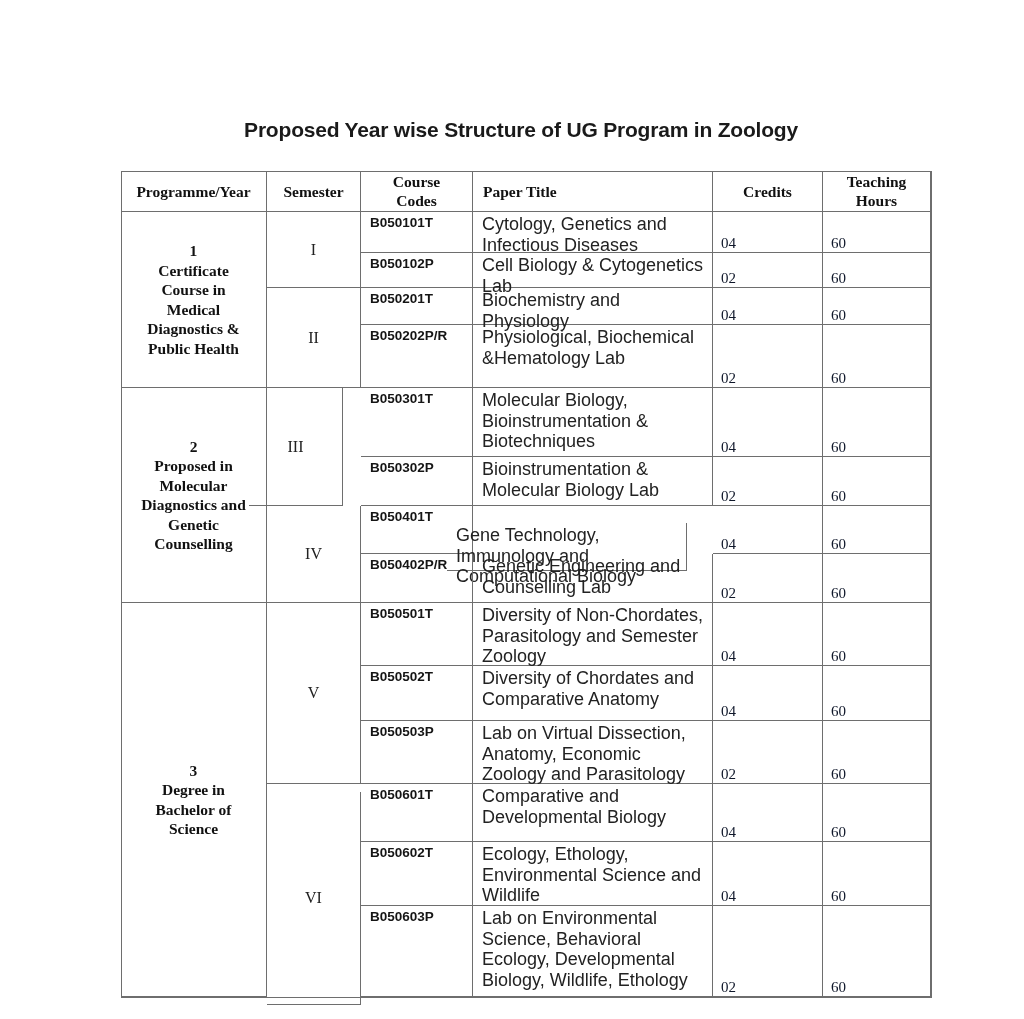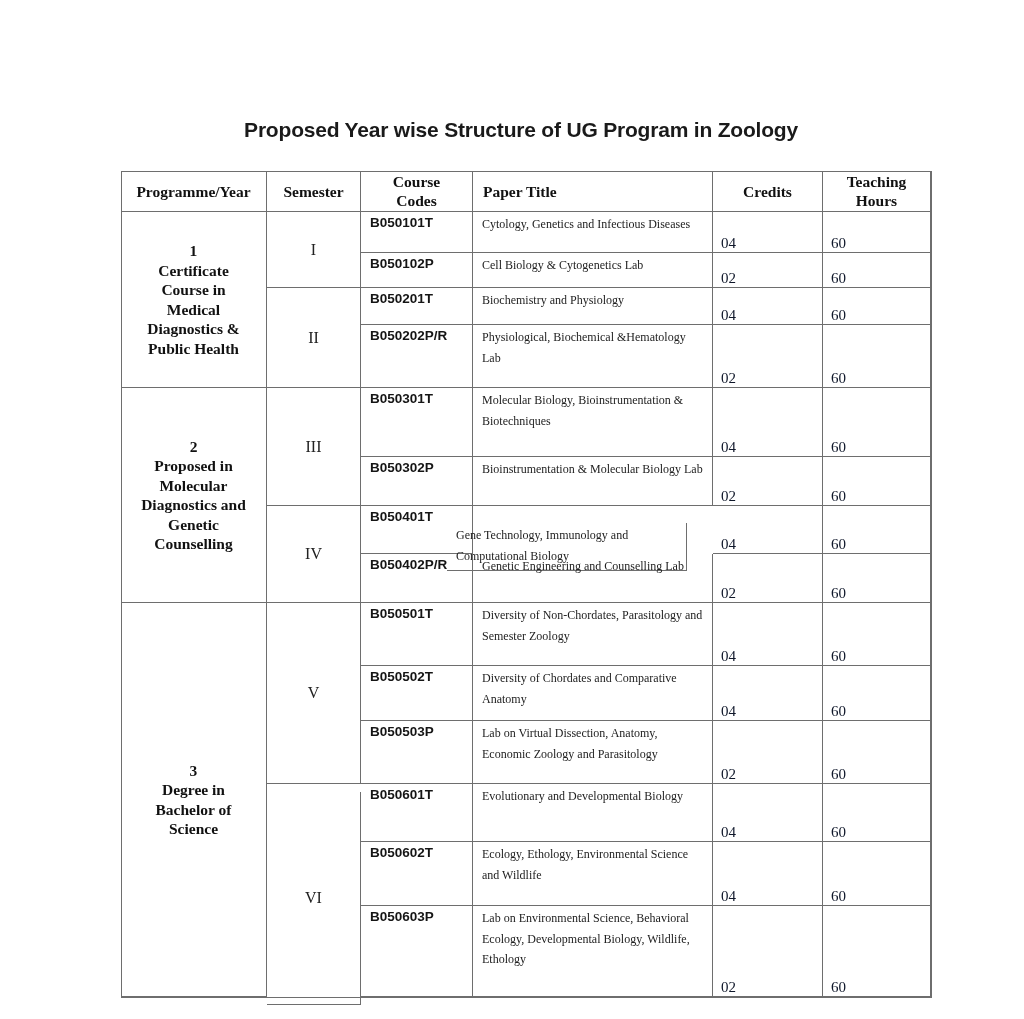--- a/index.html
+++ b/index.html
@@ -32,22 +32,22 @@
     }
     .sem {
       font-family: "Liberation Serif", "DejaVu Serif", serif; font-size: 16px; color: #222;
       display: flex; align-items: center; justify-content: center;
     }
     .code {
       font-family: "Liberation Sans", "DejaVu Sans", sans-serif; font-weight: bold;
       font-size: 13.5px; color: #151515; padding: 3px 8px 0 9px;
     }
     .paper {
-      font-family: Liberation Serif, serif;
-      font-size: 12px; color: #222; line-height: 20.6px; padding: 2px 6px 0 9px;
+      font-family: Liberation Sans, sans-serif;
+      font-size: 18px; color: #222; line-height: 20.6px; padding: 2px 6px 0 9px;
     }
     .num {
       font-family: "Liberation Serif", "DejaVu Serif", serif; font-size: 15px; color: #0f172a;
       display: flex; align-items: flex-end; padding-left: 8px;
     }
   </style>
 </head>
 <body>
 
 <div class="title">Proposed Year wise Structure of UG Program in Zoology</div>
@@ -106,21 +106,21 @@
           <div>Bachelor of</div>
           <div>Science</div>
         </div>
       </div>
       <div class="cell sem" style="left: 267px; top: 212px; width: 94px; height: 76px;">
         <span>I</span>
       </div>
       <div class="cell sem" style="left: 267px; top: 288px; width: 94px; height: 100px;">
         <span>II</span>
       </div>
-      <div class="cell sem" style="left: 267px; top: 388px; width: 94px; height: 118px; font-family: Liberation Serif, serif;">
+      <div class="cell sem" style="left: 249px; top: 388px; width: 94px; height: 118px; font-family: Liberation Serif, serif;">
         <span>III</span>
       </div>
       <div class="cell sem" style="left: 267px; top: 506px; width: 94px; height: 97px;">
         <span>IV</span>
       </div>
       <div class="cell sem" style="left: 267px; top: 603px; width: 94px; height: 181px;">
         <span>V</span>
       </div>
       <div class="cell sem" style="left: 267px; top: 792px; width: 94px; height: 213px;">
         <span>VI</span>
@@ -207,21 +207,21 @@
       </div>
       <div class="cell code" style="left: 361px; top: 721px; width: 112px; height: 63px;"><span>B050503P</span></div>
       <div class="cell paper" style="left: 473px; top: 721px; width: 240px; height: 63px;"><span>Lab on Virtual Dissection, Anatomy,  Economic Zoology and Parasitology</span></div>
       <div class="cell num" style="left: 713px; top: 721px; width: 110px; height: 63px;">
         <span>02</span>
       </div>
       <div class="cell num" style="left: 823px; top: 721px; width: 108px; height: 63px;">
         <span>60</span>
       </div>
       <div class="cell code" style="left: 361px; top: 784px; width: 112px; height: 58px;"><span>B050601T</span></div>
-      <div class="cell paper" style="left: 473px; top: 784px; width: 240px; height: 58px;"><span>Evolutionary and Developmental Biology</span></div>
+      <div class="cell paper" style="left: 473px; top: 784px; width: 240px; height: 58px;"><span>Comparative and Developmental Biology</span></div>
       <div class="cell num" style="left: 713px; top: 784px; width: 110px; height: 58px;">
         <span>04</span>
       </div>
       <div class="cell num" style="left: 823px; top: 784px; width: 108px; height: 58px;">
         <span>60</span>
       </div>
       <div class="cell code" style="left: 361px; top: 842px; width: 112px; height: 64px;"><span>B050602T</span></div>
       <div class="cell paper" style="left: 473px; top: 842px; width: 240px; height: 64px;"><span>Ecology, Ethology, Environmental Science and Wildlife</span></div>
       <div class="cell num" style="left: 713px; top: 842px; width: 110px; height: 64px;">
         <span>04</span>

